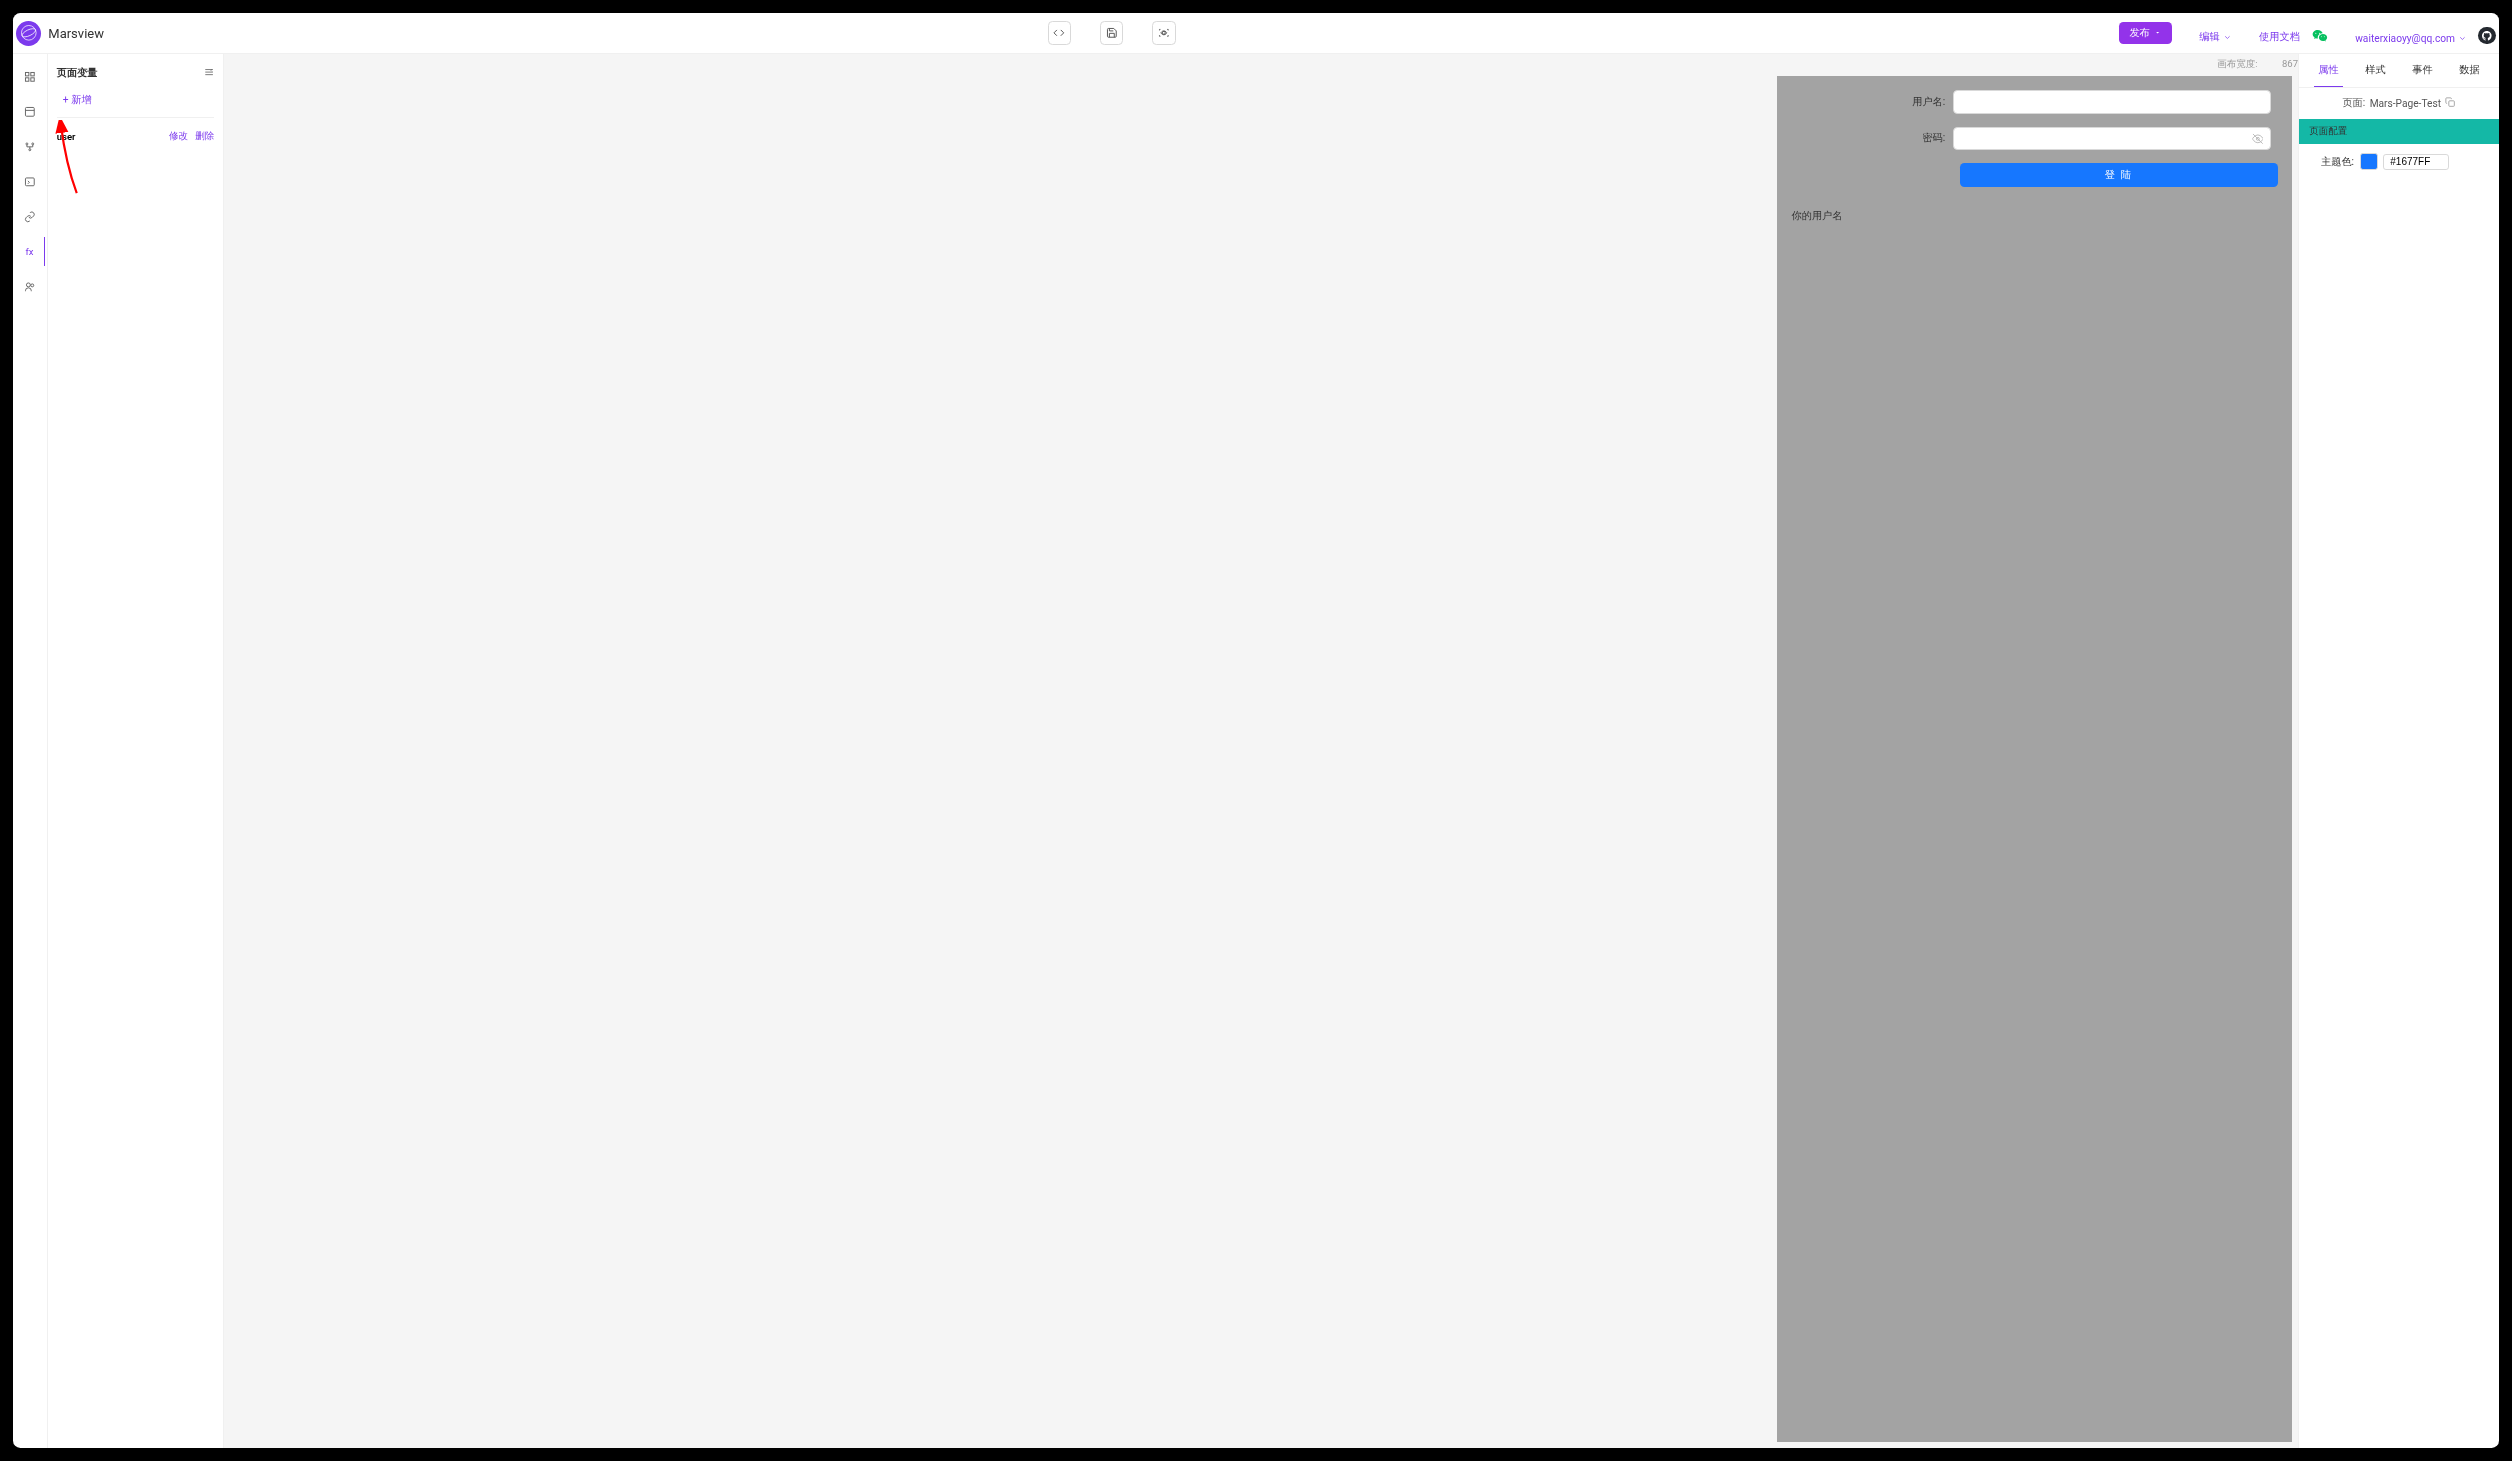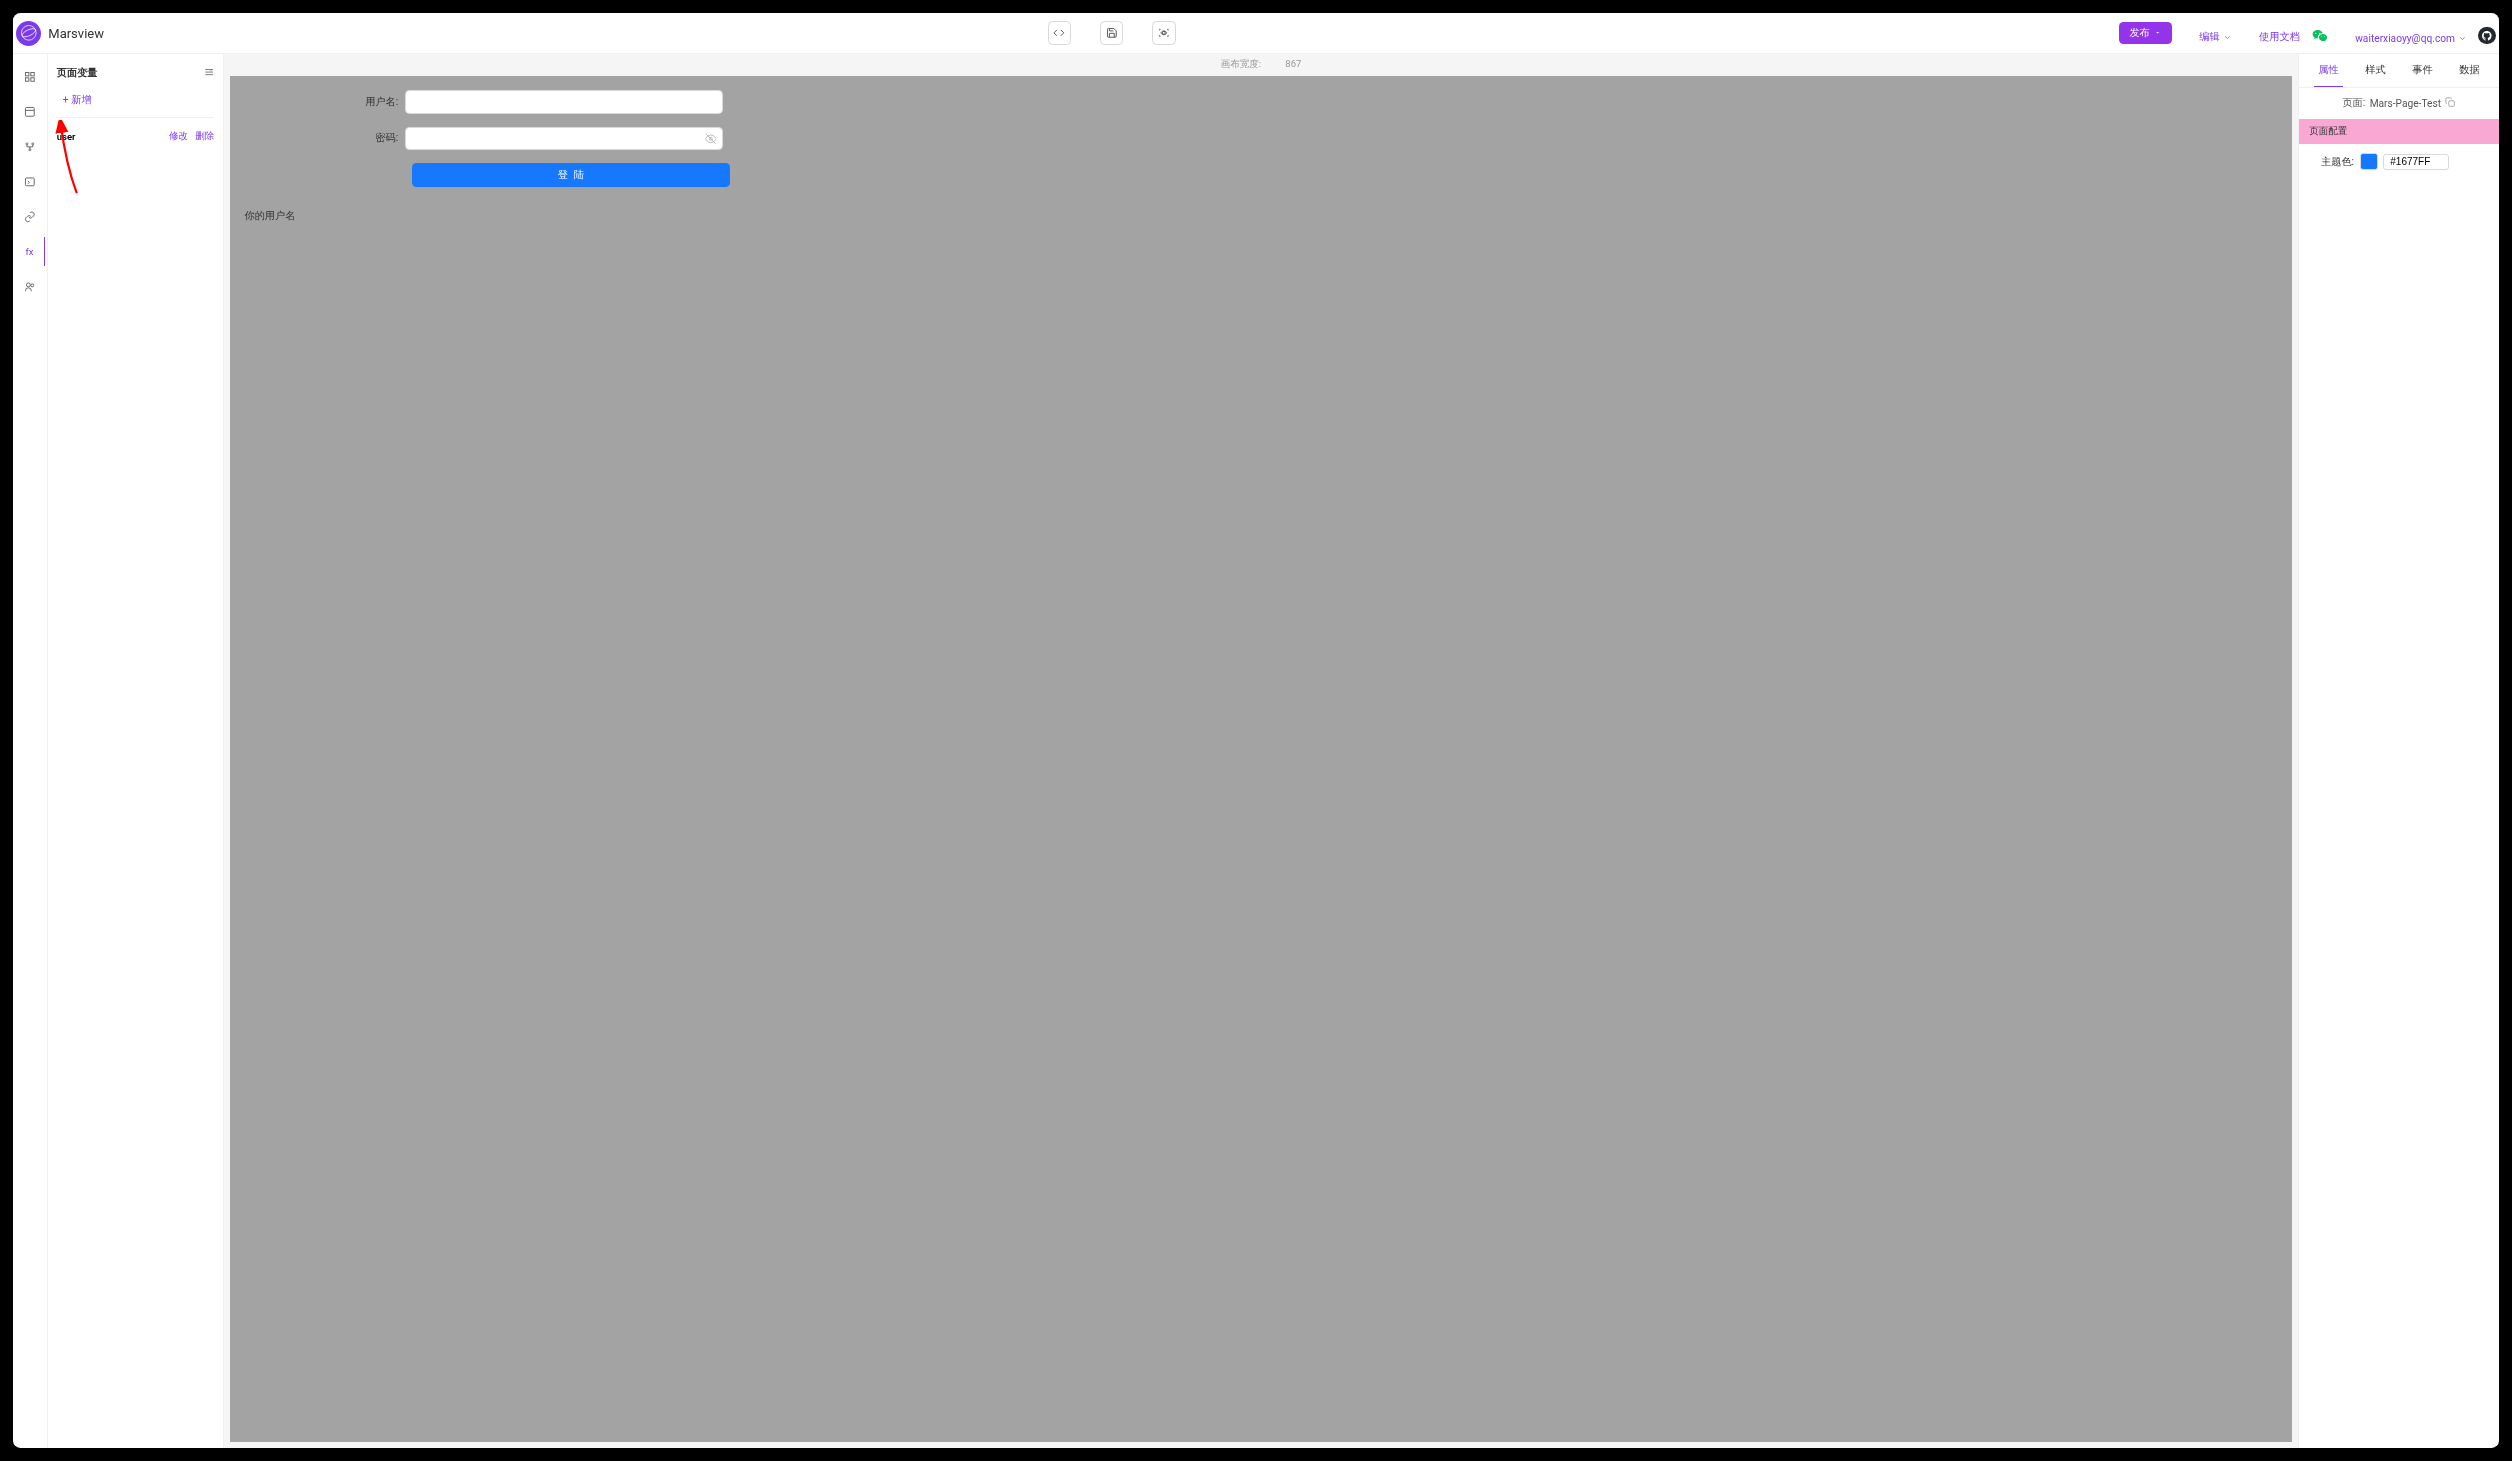--- a/index.html
+++ b/index.html
@@ -285,21 +285,21 @@
       display: flex;
       align-items: center;
       justify-content: center;
       gap: 4.4px;
     }
     .copy-icon {
       color: #999;
       cursor: pointer;
     }
     .config-section-title {
-      background: #f9a8d4;
+      background: #14b8a6;
       padding: 5.9px 10.2px;
       font-size: 9.5px;
       color: #333;
       font-weight: 500;
     }
     .config-row {
       display: flex;
       align-items: center;
       padding: 8.8px 22px;
       gap: 5.9px;
@@ -469,21 +469,21 @@
       <svg class="arrow-red" style="left:7.3px;top:66px;" width="29" height="81" viewBox="0 0 40 110">
         <defs>
             <marker id="a1" markerWidth="8" markerHeight="8" refX="4" refY="3" orient="auto">
               <polygon points="0 0, 8 3, 0 6" fill="red"></polygon>
             </marker>
           </defs>
         <path d="M 30 100 Q 15 60 8 5" stroke="red" stroke-width="3" fill="none" marker-end="url(#a1)"></path>
       </svg>
     </div>
 
-    <div class="canvas-area" style="position:relative;">
+    <div class="canvas-area" style="position:relative;align-items:flex-end;">
       <div class="canvas-header">
         <span class="canvas-width-label">画布宽度:</span>
         <span>867</span>
       </div>
       <div class="canvas-content">
         <div class="form-row">
           <label class="form-label">用户名:</label>
           <input class="form-input" type="text" style="">
         </div>
         <div class="form-row">

